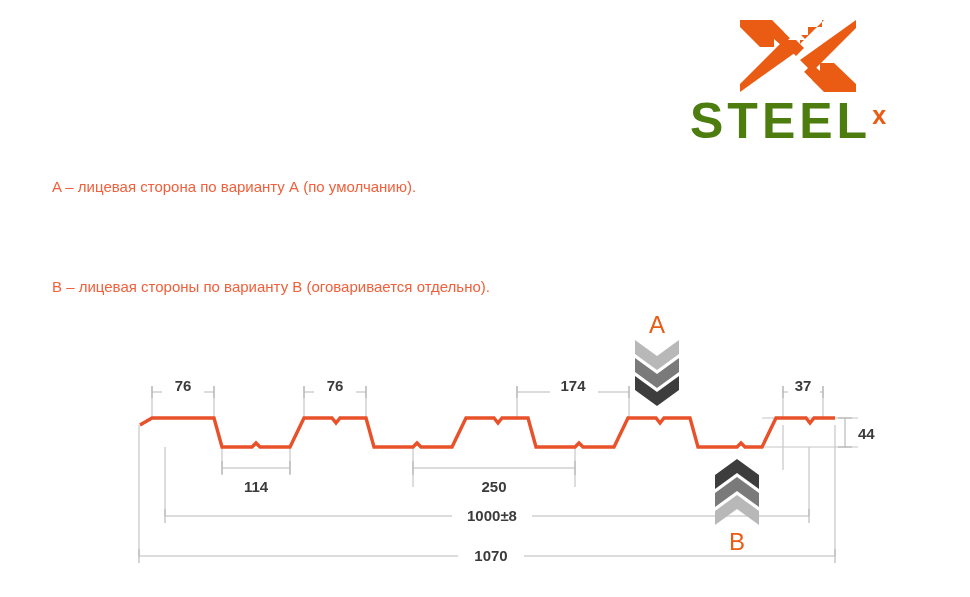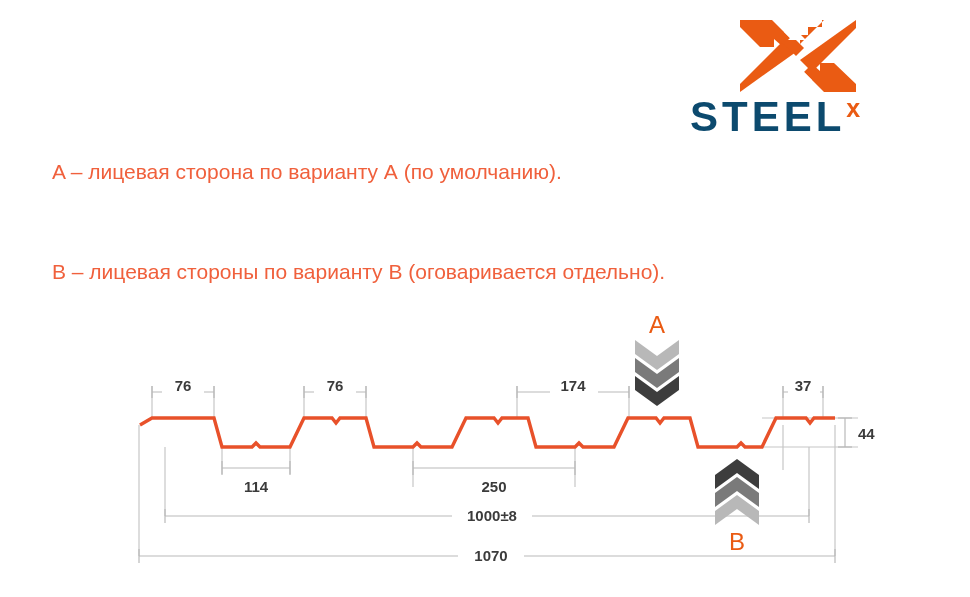--- a/index.html
+++ b/index.html
@@ -36,47 +36,48 @@
     left: 0px;
     top: 78px;
     width: 230px;
     height: 44px;
     display: flex;
     align-items: baseline;
     justify-content: flex-start;
   }
   .wordmark-main {
     font-family: "Liberation Sans", sans-serif;
-    font-size: 42px;
+    font-size: 50px;
     font-weight: bold;
     letter-spacing: 4px;
-    color: #0c4a6e;
+    color: #4d7c0f;
     line-height: 1;
   }
   .wordmark-x {
     font-family: "Liberation Sans", sans-serif;
     font-size: 25px;
     font-weight: bold;
     color: #ea5b13;
     line-height: 1;
     position: relative;
     top: -14px;
     left: 1px;
   }
 
   
   .legend-line {
     position: absolute;
     left: 52px;
     color: #f0603c;
     font-family: "Liberation Sans", sans-serif;
-    font-size: 21px;
+    font-size: 15px;
     font-weight: normal;
     white-space: nowrap;
     letter-spacing: 0px;
+    margin-top: 18px;
   }
   #legend-a { top: 160px; }
   #legend-b { top: 260px; }
 
   
   #drawing {
     position: absolute;
     left: 0;
     top: 0;
     width: 970px;

